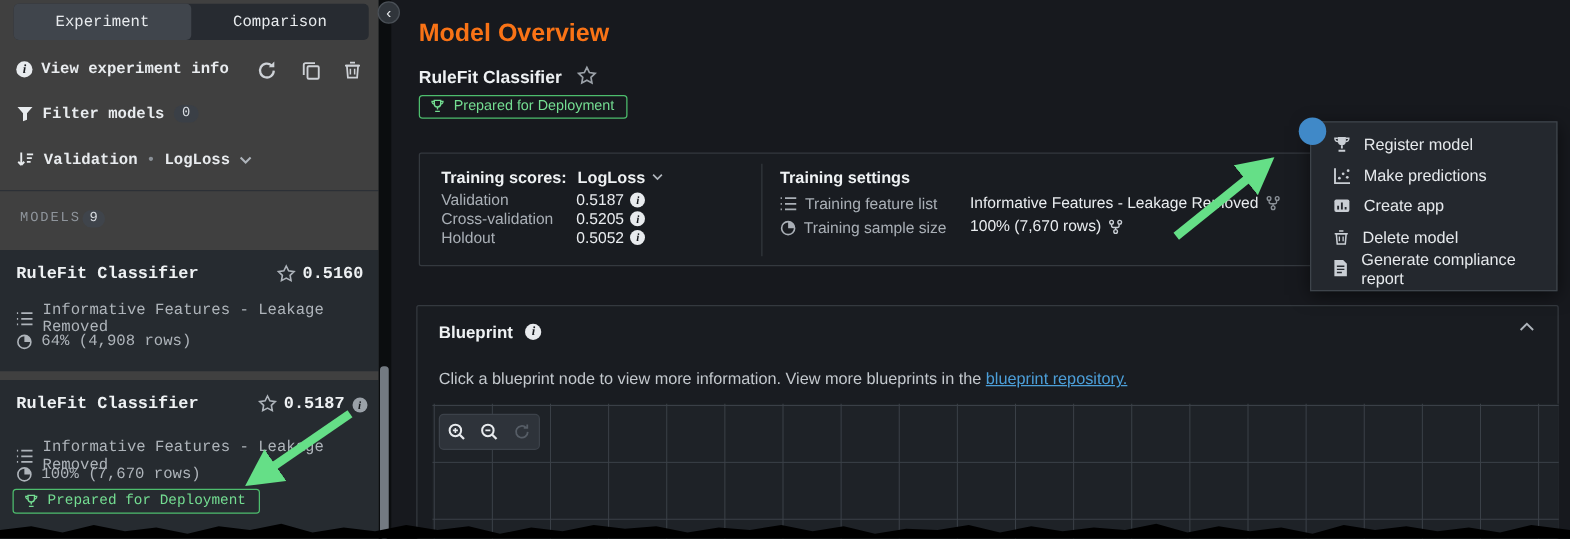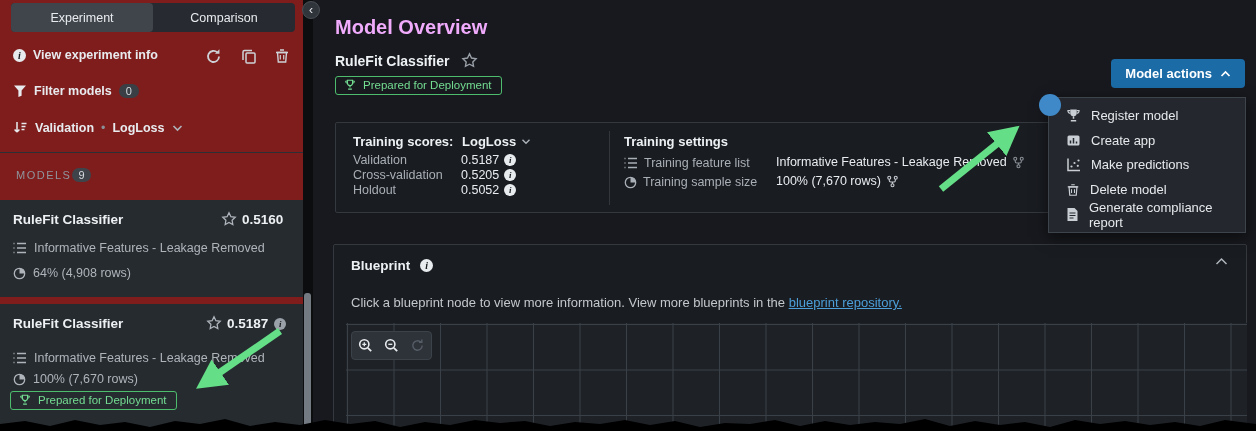--- a/index.html
+++ b/index.html
@@ -1,21 +1,21 @@
 <!DOCTYPE html>
 <html><head>
 <meta charset="utf-8">
 <style>
   * { margin:0; padding:0; box-sizing:border-box; }
   html,body { background:#000; }
   body { font-family:"Liberation Sans","DejaVu Sans",sans-serif; }
   .screen { position:relative; width:1256px; height:431px; background:#17191e; overflow:hidden; }
 
   
-  .sidebar { position:absolute; left:0; top:0; width:303px; height:431px; background:#7f1d1d; }
+  .sidebar { position:absolute; left:0; top:0; width:303px; height:431px; background:#404040;font-family:Liberation Mono, monospace; }
   .tabbar { position:absolute; left:11px; top:3px; width:284px; height:29px; background:#272b31; border-radius:4px; display:flex; }
   .tab { flex:1; display:flex; align-items:center; justify-content:center; font-size:12.5px; color:#e8ebee; border-radius:4px; cursor:pointer; }
   .tab.active { background:#40454c; }
   .side-row { position:absolute; left:13px; display:flex; align-items:center; gap:7px; color:#e8ebee; font-size:12.5px; font-weight:bold; }
   .icon-btns { position:absolute; top:48px; left:0; width:295px; height:18px; }
   .icon-btn { position:absolute; top:0; width:18px; height:18px; color:#ced2d7; cursor:pointer; }
   .pill { background:#3a3f46; color:#d6dadf; font-size:11px; font-weight:normal; border-radius:9px; padding:1px 7px; }
   .dot-sep { color:#8a9097; font-weight:normal; }
   .side-divider-line { position:absolute; left:0; top:152px; width:303px; height:1px; background:#2c3036; }
   .models-header { position:absolute; left:16px; top:168px; display:flex; align-items:center; gap:1px; color:#8f959c; font-size:11px; letter-spacing:1.5px; }
@@ -31,21 +31,21 @@
 
   .dep-badge { display:inline-flex; align-items:center; gap:7px; border:1px solid #4dbd6d; border-radius:3px; color:#74dd92; font-size:11.5px; padding:2px 10px 3px 8px; background:transparent; }
 
   
   .gutter { position:absolute; left:303px; top:0; width:10px; height:431px; background:#0b0d0f; }
   .scroll-thumb { position:absolute; left:304px; top:293px; width:7px; height:138px; background:#737a82; border-radius:3px; cursor:pointer; }
   .collapse-btn { position:absolute; left:302px; top:1px; width:18px; height:18px; border-radius:50%; background:#30353b; border:1px solid #4a5057; color:#e8ebee; font-size:12px; display:flex; align-items:center; justify-content:center; z-index:40; cursor:pointer; }
 
   
   .main { position:absolute; left:313px; top:0; width:943px; height:431px; }
-  .page-title { position:absolute; left:22px; top:16px; color:#f0abfc; font-size:20px; font-weight:bold; }
+  .page-title { position:absolute; left:22px; top:16px; color:#f97316; font-size:20px; font-weight:bold; }
   .model-row { position:absolute; left:22px; top:52px; display:flex; align-items:center; gap:12px; }
   .model-name { color:#eef1f3; font-size:14px; font-weight:bold; }
   .hdr-badge { position:absolute; left:22px; top:76px; }
   .actions-btn { position:absolute; right:11px; top:59px; height:29px; background:#1b6ba6; border:none; border-radius:4px; color:#fff; font-size:13px; font-weight:bold; padding:0 14px; display:flex; align-items:center; gap:8px; cursor:pointer; font-family:inherit; }
 
   .train-panel { position:absolute; left:22px; top:122px; width:911px; height:91px; background:#191c21; border:1px solid #34393f; border-radius:2px; }
   .tp-h { position:absolute; top:11px; color:#eef1f3; font-size:13px; font-weight:bold; }
   .tp-metric { display:inline-flex; align-items:center; gap:5px; }
   .tp-vline { position:absolute; left:273px; top:8px; width:1px; height:74px; background:#32373d; }
   .tp-row { position:absolute; display:flex; align-items:center; gap:6px; font-size:12.5px; color:#a9afb6; }
@@ -240,28 +240,20 @@
       <span class="ic">
         <svg width="12" height="12" viewBox="0 0 14 14">
             <path d="M4 1.5h6v3.2a3 3 0 0 1-6 0z" fill="none" stroke="#74dd92" stroke-width="1.3"></path>
             <path d="M4 2.5H1.8a2.2 2.2 0 0 0 2.3 2.4M10 2.5h2.2a2.2 2.2 0 0 1-2.3 2.4" fill="none" stroke="#74dd92" stroke-width="1.1"></path>
             <path d="M7 7.7v2.3M4.8 11.8h4.4" stroke="#74dd92" stroke-width="1.3"></path>
           </svg>
       </span>
       <span>Prepared for Deployment</span>
     </div>
 
-    <button class="actions-btn">
-      <span>Model actions</span>
-      <span class="ic">
-        <svg width="11" height="8" viewBox="0 0 11 8">
-            <path d="M1.5 6l4-4 4 4" fill="none" stroke="#fff" stroke-width="1.7"></path>
-          </svg>
-      </span>
-    </button>
 
     <section class="train-panel">
       <div class="tp-h" style="left:17px;">
         <span>Training scores:</span>
         <span class="tp-metric" style="margin-left:5px;">
           <span>LogLoss</span>
           <span class="ic">
             <svg width="10" height="7" viewBox="0 0 11 8">
                 <path d="M1.5 2l4 4 4-4" fill="none" stroke="#aeb4bb" stroke-width="1.6"></path>
               </svg>
@@ -381,37 +373,37 @@
               <path d="M4 1.5h6v3.2a3 3 0 0 1-6 0z" fill="currentColor"></path>
               <path d="M4 2.5H1.8a2.2 2.2 0 0 0 2.3 2.4M10 2.5h2.2a2.2 2.2 0 0 1-2.3 2.4" fill="none" stroke="currentColor" stroke-width="1.1"></path>
               <path d="M7 7.7v2.3M4.5 11.8h5" stroke="currentColor" stroke-width="1.4"></path>
             </svg>
         </span>
         <span>Register model</span>
       </div>
       <div class="menu-item">
         <span class="mi-ic">
           <svg width="15" height="15" viewBox="0 0 15 15">
-              <rect x="1.5" y="2.5" width="12" height="10" rx="1.5" fill="currentColor"></rect>
-              <path d="M4.5 10.5V7.5M7.5 10.5V5M10.5 10.5V8.5" stroke="#24282e" stroke-width="1.5"></path>
-            </svg>
-        </span>
-        <span>Create app</span>
-      </div>
-      <div class="menu-item">
-        <span class="mi-ic">
-          <svg width="15" height="15" viewBox="0 0 15 15">
               <path d="M2 1.5v12h12" fill="none" stroke="currentColor" stroke-width="1.5"></path>
               <circle cx="5.5" cy="9.5" r="1.1" fill="currentColor"></circle>
               <circle cx="8.5" cy="6" r="1.1" fill="currentColor"></circle>
               <circle cx="11.8" cy="8.8" r="1.1" fill="currentColor"></circle>
               <circle cx="12.5" cy="3.5" r="1.1" fill="currentColor"></circle>
             </svg>
         </span>
         <span>Make predictions</span>
+      </div>
+      <div class="menu-item">
+        <span class="mi-ic">
+          <svg width="15" height="15" viewBox="0 0 15 15">
+              <rect x="1.5" y="2.5" width="12" height="10" rx="1.5" fill="currentColor"></rect>
+              <path d="M4.5 10.5V7.5M7.5 10.5V5M10.5 10.5V8.5" stroke="#24282e" stroke-width="1.5"></path>
+            </svg>
+        </span>
+        <span>Create app</span>
       </div>
       <div class="menu-item">
         <span class="mi-ic">
           <svg width="14" height="14" viewBox="0 0 16 16">
               <path d="M3.5 4.5h9l-.8 9.5h-7.4z" fill="none" stroke="currentColor" stroke-width="1.4"></path>
               <path d="M2 4.5h12M6 2h4" stroke="currentColor" stroke-width="1.4"></path>
               <path d="M6.3 7v4.5M9.7 7v4.5" stroke="currentColor" stroke-width="1.2"></path>
             </svg>
         </span>
         <span>Delete model</span>

